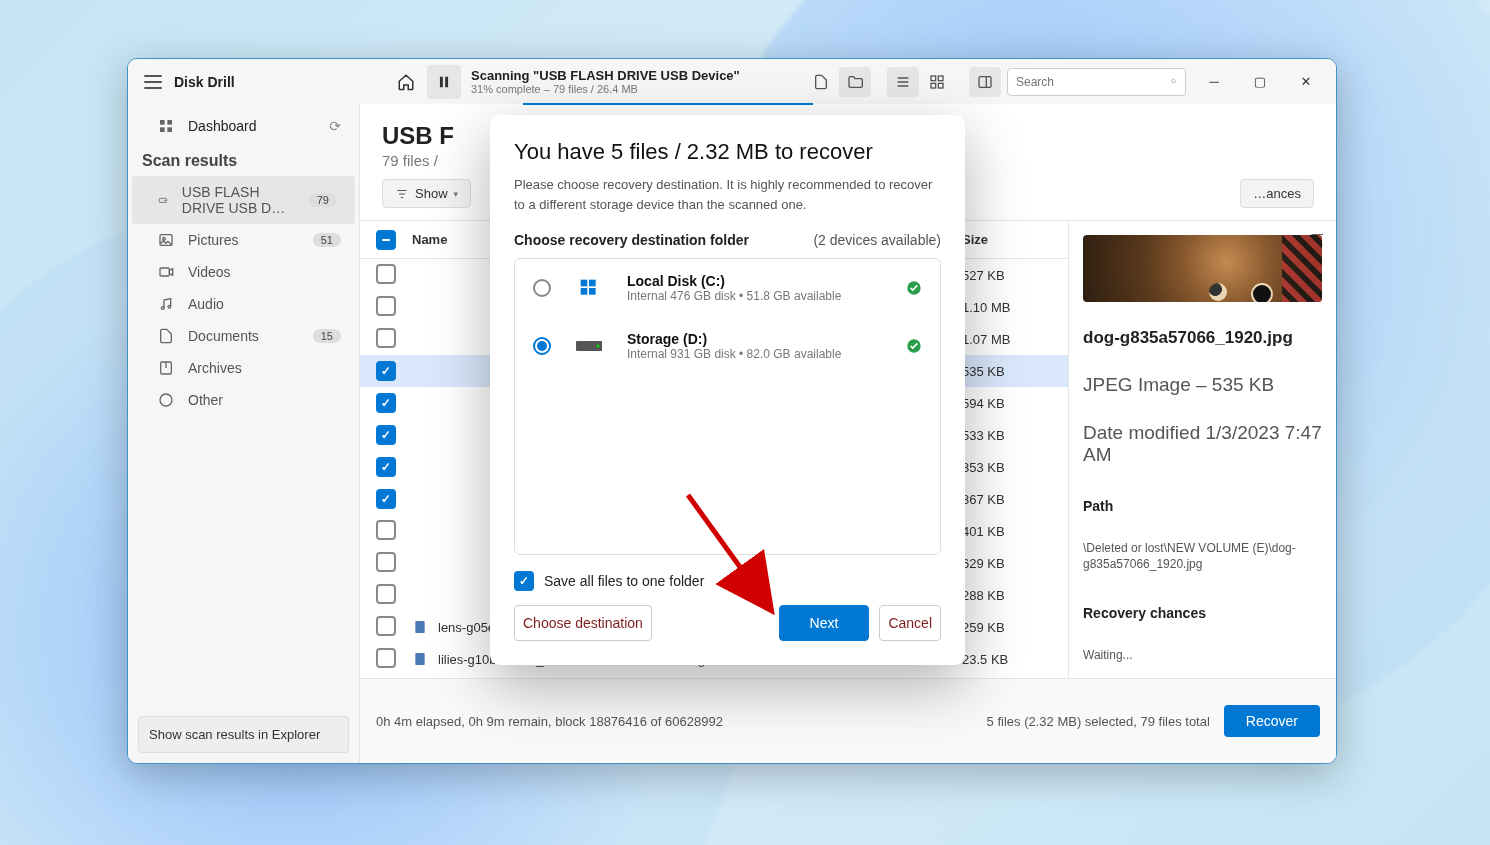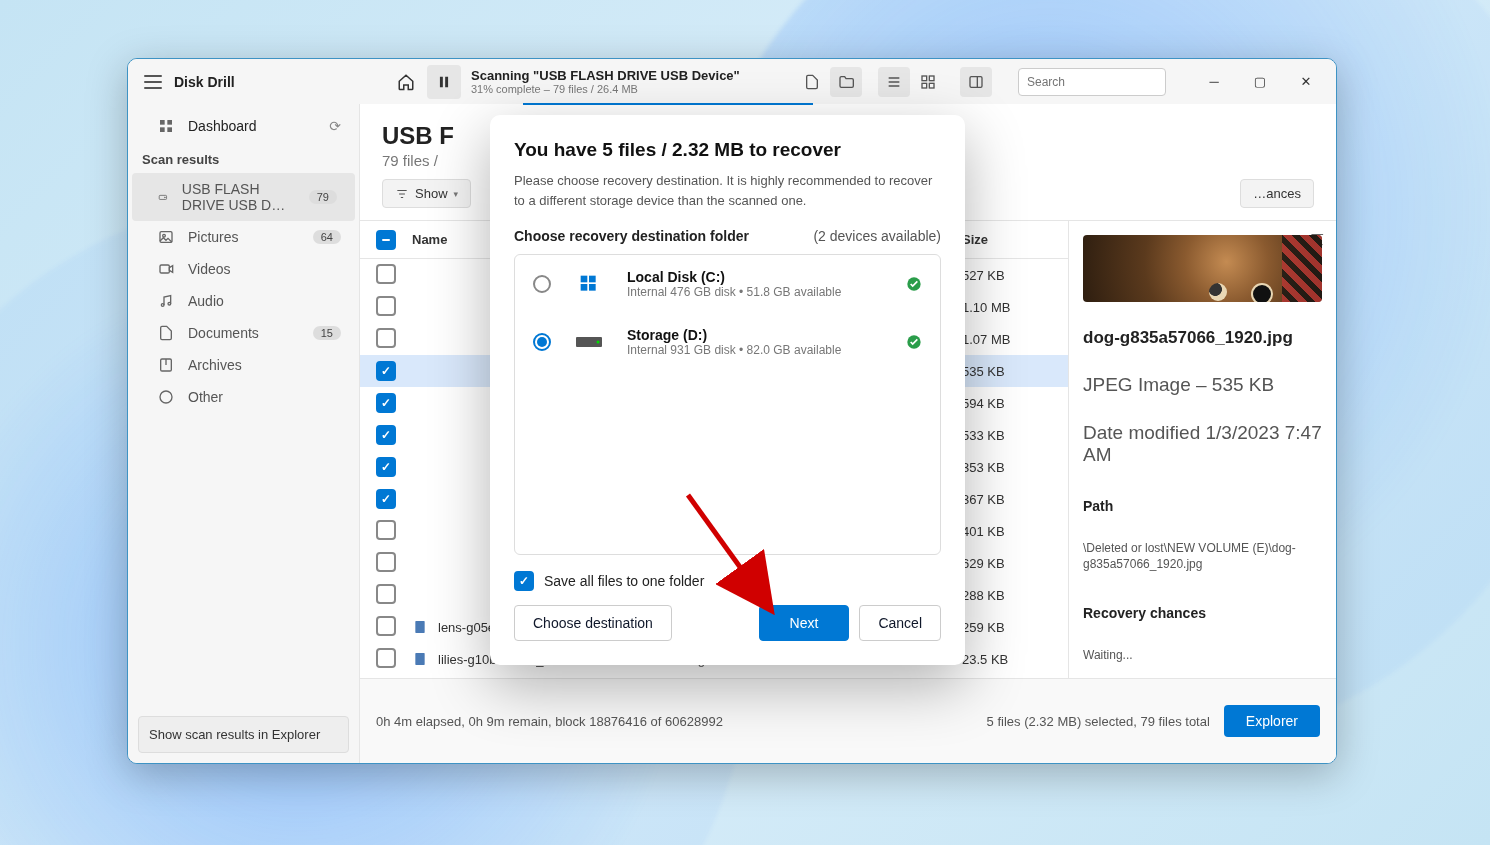--- a/index.html
+++ b/index.html
@@ -16,28 +16,28 @@
 .tb-center{display:flex;align-items:center;gap:4px;flex:1}
 .tb-btn{width:34px;height:34px;display:flex;align-items:center;justify-content:center;border-radius:4px;font-size:16px;color:#333}
 .tb-btn.active{background:#e6e6e6}
 .scan-info{display:flex;flex-direction:column;margin-left:6px}
 .scan-title{font-size:13px;font-weight:600;color:#222}
 .scan-sub{font-size:11px;color:#777}
 .progress-line{position:absolute;left:395px;top:44px;height:2px;width:290px;background:#0078d4}
 .tb-right{display:flex;align-items:center;gap:2px}
 .ico{width:32px;height:30px;display:flex;align-items:center;justify-content:center;color:#555;font-size:14px;border-radius:4px}
 .ico.sel{background:#e6e6e6}
-.search{display:flex;align-items:center;width:148px;height:28px;border:1px solid #ccc;border-radius:4px;padding:0 8px;margin:0 24px;background:#fff}
+.search{display:flex;align-items:center;width:179px;height:28px;border:1px solid #ccc;border-radius:4px;padding:0 8px;margin:0 4px;background:#fff}
 .search input{border:none;outline:none;flex:1;font-size:12px;color:#888;background:transparent}
 .wc{width:44px;height:30px;display:flex;align-items:center;justify-content:center;font-size:13px;color:#333}
 .body{flex:1;display:flex;overflow:hidden}
 .sidebar{width:232px;background:#f6f6f6;border-right:1px solid #e5e5e5;display:flex;flex-direction:column;padding-top:6px}
 .sb-item{display:flex;align-items:center;gap:14px;padding:8px 18px 8px 30px;font-size:14px;color:#555;position:relative}
 .sb-item.dash{color:#222;font-weight:400}
-.sb-label{font-size:13px;font-weight:600;color:#444;padding:10px 18px 6px 14px}
+.sb-label{font-size:16px;font-weight:600;color:#444;padding:10px 18px 6px 14px}
 .sb-item.active{background:#e6e6e6;border-radius:4px;margin:0 4px;padding-left:26px}
 .badge{margin-left:auto;background:#ddd;border-radius:10px;padding:1px 8px;font-size:11px;color:#444}
 .spinner{margin-left:auto;color:#888;font-size:14px}
 .sb-ico{width:16px;height:16px;display:inline-block;color:#666}
 .explorer-btn{margin:auto 10px 10px 10px;padding:10px;text-align:left;background:#eee;border:1px solid #ddd;border-radius:4px;font-size:13px;color:#333}
 .main{flex:1;display:flex;flex-direction:column;background:#fff}
 .main-header{padding:18px 22px 10px}
 .mh-title{font-size:24px;font-weight:600;color:#222}
 .mh-sub{font-size:15px;color:#777;margin-top:2px}
 .toolbar{display:flex;align-items:center;gap:10px;padding:0 22px 12px}
@@ -69,37 +69,37 @@
 .pimg::after{content:"";position:absolute;left:126px;top:48px;width:18px;height:18px;border-radius:50%;background:radial-gradient(circle at 35% 35%,#333 0 38%,#e9d7b4 42% 80%,#7a5a36 82%);box-shadow:44px 2px 0 0 #111,44px 2px 0 2px #e9d7b4}
 .ptitle{font-size:17px;font-weight:600;color:#222;word-break:break-all}
 .pmeta{font-size:19px;color:#555}
 .plabel{font-size:14px;font-weight:600;color:#222;margin-top:6px}
 .ptext{font-size:12px;color:#555;line-height:1.4}
 .statusbar{display:flex;align-items:center;padding:26px 16px;border-top:1px solid #e5e5e5;background:#f9f9f9;font-size:13px;color:#555}
 .sb-left{flex:1}
 .sb-right{margin-left:auto;margin-right:14px}
 .recover-btn{background:#0078d4;color:#fff;padding:8px 22px;border-radius:4px;font-size:14px;border:none}
 .modal{position:absolute;left:490px;top:115px;width:475px;height:550px;background:#fff;border-radius:10px;box-shadow:0 20px 60px rgba(0,0,0,.3);padding:24px;display:flex;flex-direction:column;z-index:10}
-.m-title{font-size:19px;font-weight:700;color:#111;margin-bottom:10px}
+.m-title{font-size:22px;font-weight:400;color:#111;margin-bottom:10px}
 .m-desc{font-size:13px;color:#555;line-height:1.5;margin-bottom:18px}
 .m-row{display:flex;justify-content:space-between;font-size:14px;color:#222;margin-bottom:10px;font-weight:600}
 .m-row .avail{font-weight:400;color:#555}
 .dev-list{border:1px solid #ddd;border-radius:6px;flex:1;overflow:hidden}
 .dev{display:flex;align-items:center;gap:24px;padding:14px 18px}
 .radio{width:18px;height:18px;border:2px solid #888;border-radius:50%;display:flex;align-items:center;justify-content:center}
 .radio.sel{border-color:#0078d4}
 .radio.sel::after{content:"";width:10px;height:10px;background:#0078d4;border-radius:50%}
 .disk-ico{width:28px;height:20px;display:flex;align-items:center;justify-content:center;font-size:18px}
 .dev-info{flex:1}
 .dev-name{font-size:14px;font-weight:600;color:#111}
 .dev-sub{font-size:12px;color:#777}
 .check{color:#2a9d4a;font-size:16px}
 .save-row{display:flex;align-items:center;gap:10px;margin-top:16px;font-size:14px;color:#222}
 .m-btns{display:flex;gap:10px;margin-top:14px}
-.m-btn{flex:0 0 auto;padding:9px 18px;border-radius:4px;font-size:14px;border:1px solid #ccc;background:#fff;color:#0f172a}
+.m-btn{flex:0 0 auto;padding:9px 8px;border-radius:4px;font-size:14px;border:1px solid #ccc;background:#fff;color:#7f1d1d}
 .m-btn.primary{background:#0078d4;color:#fff;border-color:#0078d4;padding:9px 30px}
 .arrow{position:absolute;left:678px;top:485px;z-index:11;pointer-events:none}
 svg{display:block}
 </style>
 </head>
 <body>
 
 <div class="wallpaper"></div>
 
 <div class="win">
@@ -199,21 +199,21 @@
             <span>USB FLASH DRIVE USB D…</span>
             <span class="badge">79</span>
           </div>
           <div class="sb-item">
             <svg class="sb-ico" viewBox="0 0 24 24" fill="none" stroke="#666" stroke-width="2">
               <rect x="3" y="4" width="18" height="16" rx="2"></rect>
               <circle cx="9" cy="10" r="2"></circle>
               <path d="M3 18l5-5 4 4 3-3 6 6"></path>
             </svg>
             <span>Pictures</span>
-            <span class="badge">64</span>
+            <span class="badge">51</span>
           </div>
           <div class="sb-item">
             <svg class="sb-ico" viewBox="0 0 24 24" fill="none" stroke="#666" stroke-width="2">
               <rect x="3" y="6" width="14" height="12" rx="2"></rect>
               <path d="M17 10l5-3v10l-5-3z"></path>
             </svg>
             <span>Videos</span>
           </div>
           <div class="sb-item">
             <svg class="sb-ico" viewBox="0 0 24 24" fill="none" stroke="#666" stroke-width="2">
@@ -366,21 +366,21 @@
           <div class="pmeta">Date modified 1/3/2023 7:47 AM</div>
           <div class="plabel">Path</div>
           <div class="ptext">\Deleted or lost\NEW VOLUME (E)\dog-g835a57066_1920.jpg</div>
           <div class="plabel">Recovery chances</div>
           <div class="ptext">Waiting...</div>
         </div>
       </div>
       <div class="statusbar">
         <div class="sb-left">0h 4m elapsed, 0h 9m remain, block 18876416 of 60628992</div>
         <div class="sb-right">5 files (2.32 MB) selected, 79 files total</div>
-        <button class="recover-btn">Explorer</button>
+        <button class="recover-btn">Recover</button>
       </div>
     </div>
   </div>
 </div>
 
 <div class="modal">
   <div class="m-title">You have 5 files / 2.32 MB to recover</div>
   <div class="m-desc">Please choose recovery destination. It is highly recommended to recover to a different storage device than the scanned one.</div>
   <div class="m-row">
     <span>Choose recovery destination folder</span>

